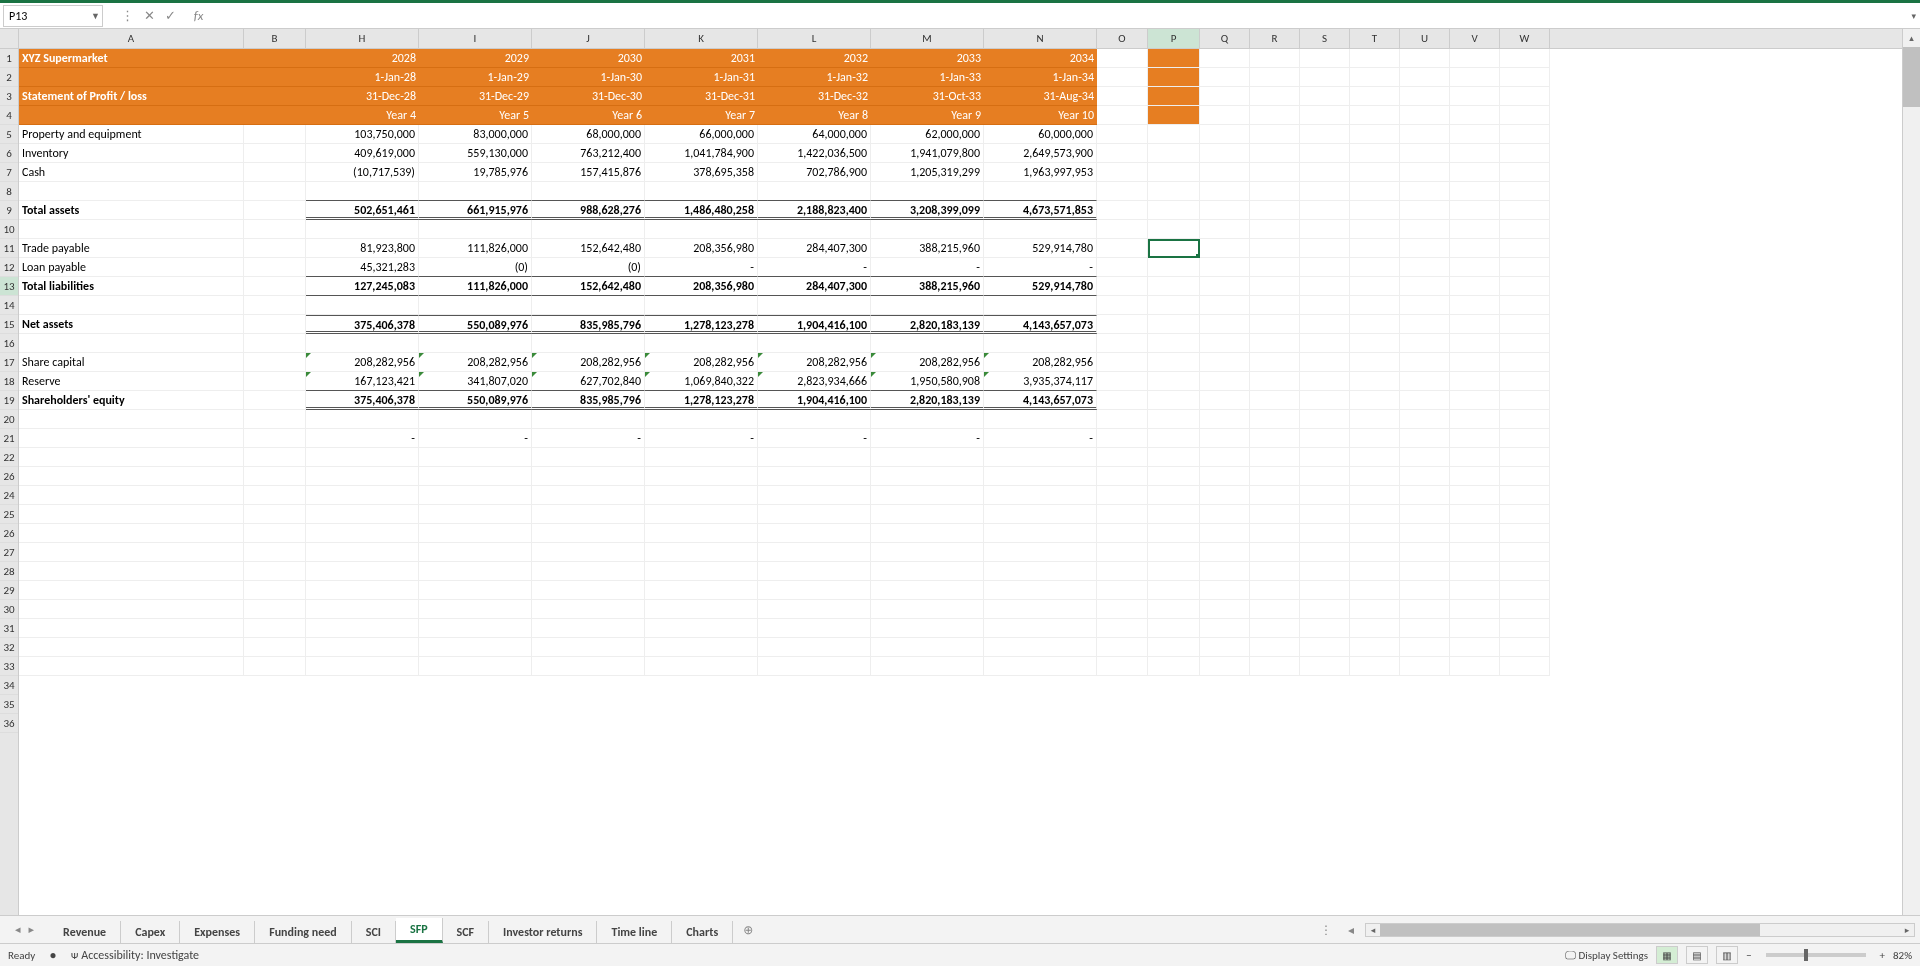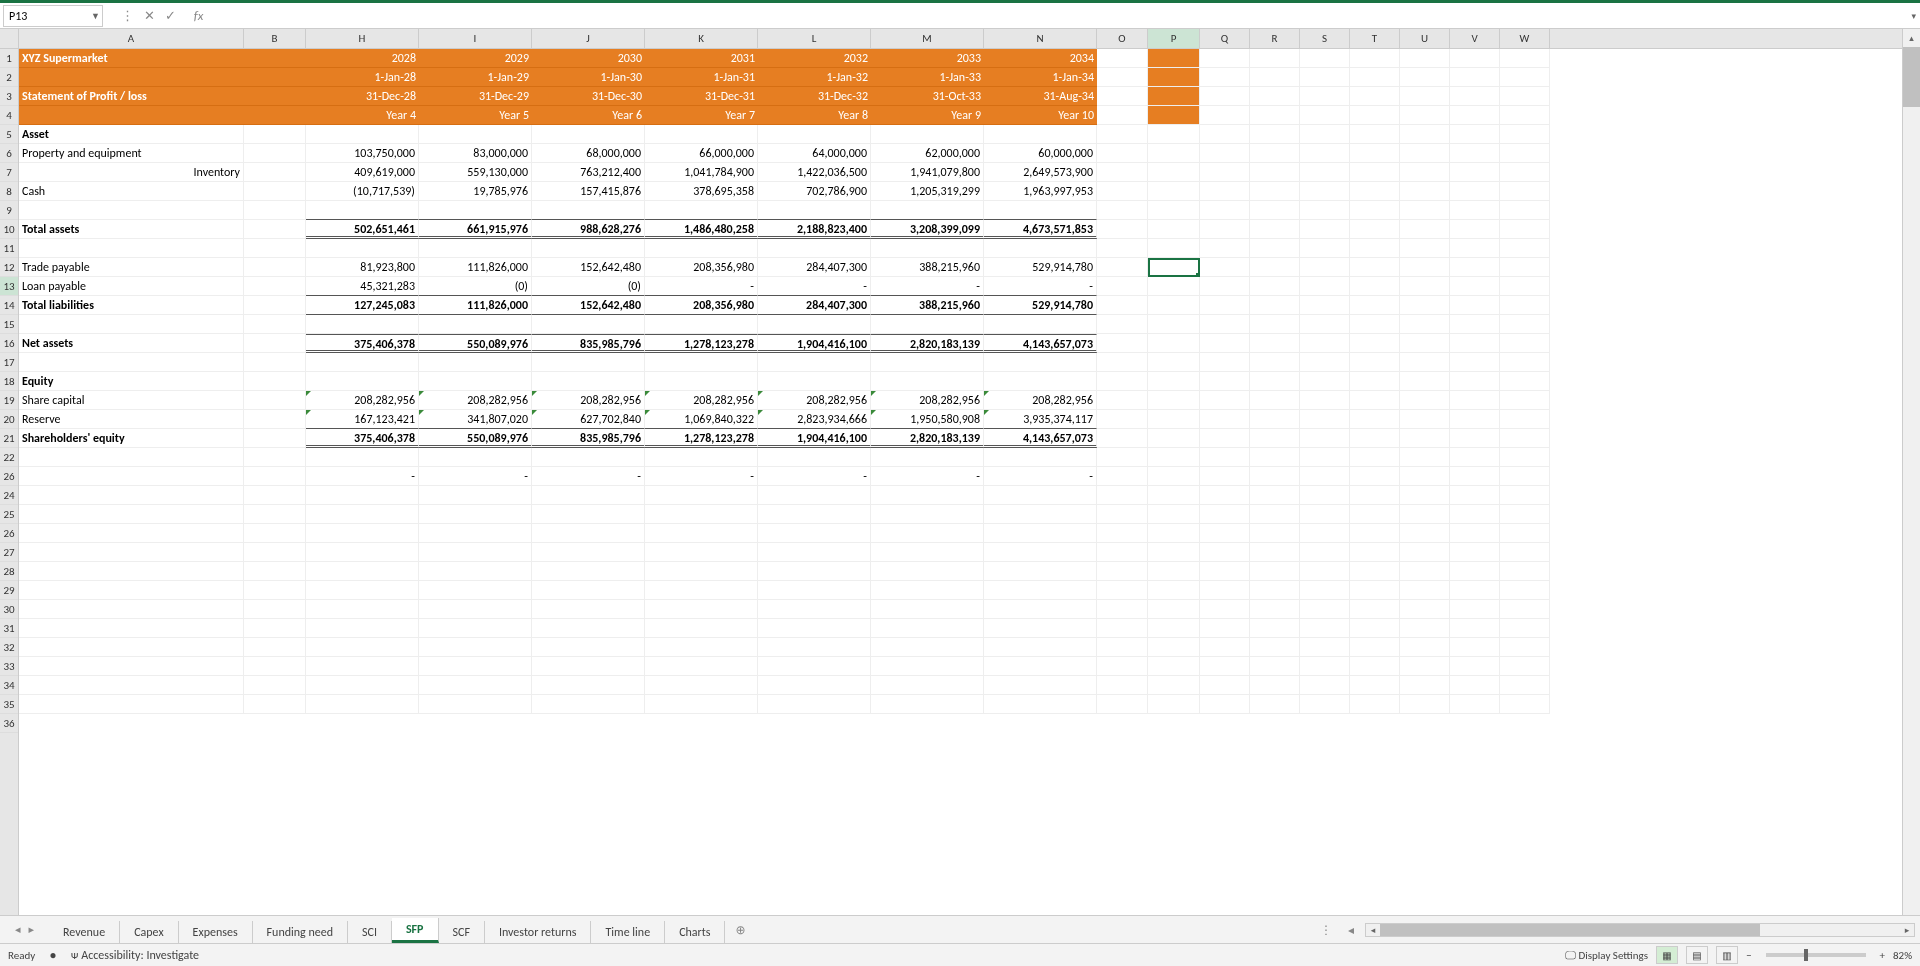--- a/index.html
+++ b/index.html
@@ -34,21 +34,21 @@
 .tri::before{content:'';position:absolute;top:0;left:0;width:0;height:0;border-top:5px solid #3a8a3a;border-right:5px solid transparent;}
 .sel-cell{border:2px solid #1a7343 !important;background:#fff;position:relative;}
 .sel-cell::after{content:'';position:absolute;right:-3px;bottom:-3px;width:5px;height:5px;background:#1a7343;}
 .orange-p{background:#e67e22;}
 .vscroll{width:18px;background:#f0f0f0;border-left:1px solid #ccc;position:relative;}
 .vscroll .up{position:absolute;top:0;width:100%;height:18px;text-align:center;font-size:9px;line-height:18px;color:#666;}
 .vscroll .thumb{position:absolute;top:18px;width:100%;height:60px;background:#c0c0c0;}
 .tab-bar{height:28px;display:flex;align-items:center;background:#f3f3f3;border-top:1px solid #ccc;font-size:12px;}
 .tab-nav{display:flex;gap:8px;padding:0 15px;color:#888;font-size:11px;}
 .tabs{display:flex;align-items:flex-end;height:100%;}
-.tab{padding:4px 14px;border-right:1px solid #ccc;cursor:pointer;color:#444;}
+.tab{padding:4px 14px;border-right:1px solid #ccc;cursor:pointer;color:#444;font-weight:bold;}
 .tab.active{background:#fff;border-bottom:3px solid #1a7343;color:#1a7343;font-weight:bold;}
 .tab-add{padding:4px 10px;color:#888;}
 .tab-dots{margin-left:auto;padding:0 10px;color:#888;}
 .hscroll-area{display:flex;align-items:center;width:560px;padding:0 5px;}
 .hscroll{flex:1;height:14px;background:#f0f0f0;border:1px solid #ccc;position:relative;}
 .hscroll .lbtn{position:absolute;left:0;width:14px;height:100%;text-align:center;font-size:9px;line-height:12px;color:#666;}
 .hscroll .rbtn{position:absolute;right:0;width:14px;height:100%;text-align:center;font-size:9px;line-height:12px;color:#666;}
 .hscroll .hthumb{position:absolute;left:14px;width:380px;height:100%;background:#c0c0c0;}
 .status-bar{height:23px;background:#f3f3f3;border-top:1px solid #ccc;display:flex;align-items:center;font-size:11px;padding:0 8px;color:#444;}
 .status-bar .sl{display:flex;align-items:center;gap:15px;}
@@ -216,61 +216,41 @@
           <div class="dcell orange-p" style="width: 52px;"></div>
           <div class="dcell " style="width: 50px;"></div>
           <div class="dcell " style="width: 50px;"></div>
           <div class="dcell " style="width: 50px;"></div>
           <div class="dcell " style="width: 50px;"></div>
           <div class="dcell " style="width: 50px;"></div>
           <div class="dcell " style="width: 50px;"></div>
           <div class="dcell " style="width: 50px;"></div>
         </div>
         <div class="drow">
-          <div class="dcell bold al" style="width: 225px;">Asset</div>
-          <div class="dcell " style="width: 62px;"></div>
-          <div class="dcell " style="width: 113px;"></div>
-          <div class="dcell " style="width: 113px;"></div>
-          <div class="dcell " style="width: 113px;"></div>
-          <div class="dcell " style="width: 113px;"></div>
-          <div class="dcell " style="width: 113px;"></div>
-          <div class="dcell " style="width: 113px;"></div>
-          <div class="dcell " style="width: 113px;"></div>
-          <div class="dcell " style="width: 51px;"></div>
-          <div class="dcell " style="width: 52px;"></div>
-          <div class="dcell " style="width: 50px;"></div>
-          <div class="dcell " style="width: 50px;"></div>
-          <div class="dcell " style="width: 50px;"></div>
-          <div class="dcell " style="width: 50px;"></div>
-          <div class="dcell " style="width: 50px;"></div>
-          <div class="dcell " style="width: 50px;"></div>
-          <div class="dcell " style="width: 50px;"></div>
-        </div>
-        <div class="drow">
           <div class="dcell al" style="width: 225px;">Property and equipment</div>
           <div class="dcell " style="width: 62px;"></div>
           <div class="dcell ar " style="width: 113px;">103,750,000</div>
           <div class="dcell ar " style="width: 113px;">83,000,000</div>
           <div class="dcell ar " style="width: 113px;">68,000,000</div>
           <div class="dcell ar " style="width: 113px;">66,000,000</div>
           <div class="dcell ar " style="width: 113px;">64,000,000</div>
           <div class="dcell ar " style="width: 113px;">62,000,000</div>
           <div class="dcell ar " style="width: 113px;">60,000,000</div>
           <div class="dcell " style="width: 51px;"></div>
           <div class="dcell " style="width: 52px;"></div>
           <div class="dcell " style="width: 50px;"></div>
           <div class="dcell " style="width: 50px;"></div>
           <div class="dcell " style="width: 50px;"></div>
           <div class="dcell " style="width: 50px;"></div>
           <div class="dcell " style="width: 50px;"></div>
           <div class="dcell " style="width: 50px;"></div>
           <div class="dcell " style="width: 50px;"></div>
         </div>
         <div class="drow">
-          <div class="dcell al" style="width: 225px; text-align: right;">Inventory</div>
+          <div class="dcell al" style="width: 225px;">Inventory</div>
           <div class="dcell " style="width: 62px;"></div>
           <div class="dcell ar " style="width: 113px;">409,619,000</div>
           <div class="dcell ar " style="width: 113px;">559,130,000</div>
           <div class="dcell ar " style="width: 113px;">763,212,400</div>
           <div class="dcell ar " style="width: 113px;">1,041,784,900</div>
           <div class="dcell ar " style="width: 113px;">1,422,036,500</div>
           <div class="dcell ar " style="width: 113px;">1,941,079,800</div>
           <div class="dcell ar " style="width: 113px;">2,649,573,900</div>
           <div class="dcell " style="width: 51px;"></div>
           <div class="dcell " style="width: 52px;"></div>
@@ -457,40 +437,20 @@
           <div class="dcell " style="width: 50px;"></div>
           <div class="dcell " style="width: 50px;"></div>
           <div class="dcell " style="width: 50px;"></div>
           <div class="dcell " style="width: 50px;"></div>
           <div class="dcell " style="width: 50px;"></div>
           <div class="dcell " style="width: 50px;"></div>
           <div class="dcell " style="width: 50px;"></div>
         </div>
         <div class="drow">
           <div class="dcell " style="width: 225px;"></div>
-          <div class="dcell " style="width: 62px;"></div>
-          <div class="dcell " style="width: 113px;"></div>
-          <div class="dcell " style="width: 113px;"></div>
-          <div class="dcell " style="width: 113px;"></div>
-          <div class="dcell " style="width: 113px;"></div>
-          <div class="dcell " style="width: 113px;"></div>
-          <div class="dcell " style="width: 113px;"></div>
-          <div class="dcell " style="width: 113px;"></div>
-          <div class="dcell " style="width: 51px;"></div>
-          <div class="dcell " style="width: 52px;"></div>
-          <div class="dcell " style="width: 50px;"></div>
-          <div class="dcell " style="width: 50px;"></div>
-          <div class="dcell " style="width: 50px;"></div>
-          <div class="dcell " style="width: 50px;"></div>
-          <div class="dcell " style="width: 50px;"></div>
-          <div class="dcell " style="width: 50px;"></div>
-          <div class="dcell " style="width: 50px;"></div>
-        </div>
-        <div class="drow">
-          <div class="dcell bold al" style="width: 225px;">Equity</div>
           <div class="dcell " style="width: 62px;"></div>
           <div class="dcell " style="width: 113px;"></div>
           <div class="dcell " style="width: 113px;"></div>
           <div class="dcell " style="width: 113px;"></div>
           <div class="dcell " style="width: 113px;"></div>
           <div class="dcell " style="width: 113px;"></div>
           <div class="dcell " style="width: 113px;"></div>
           <div class="dcell " style="width: 113px;"></div>
           <div class="dcell " style="width: 51px;"></div>
           <div class="dcell " style="width: 52px;"></div>

